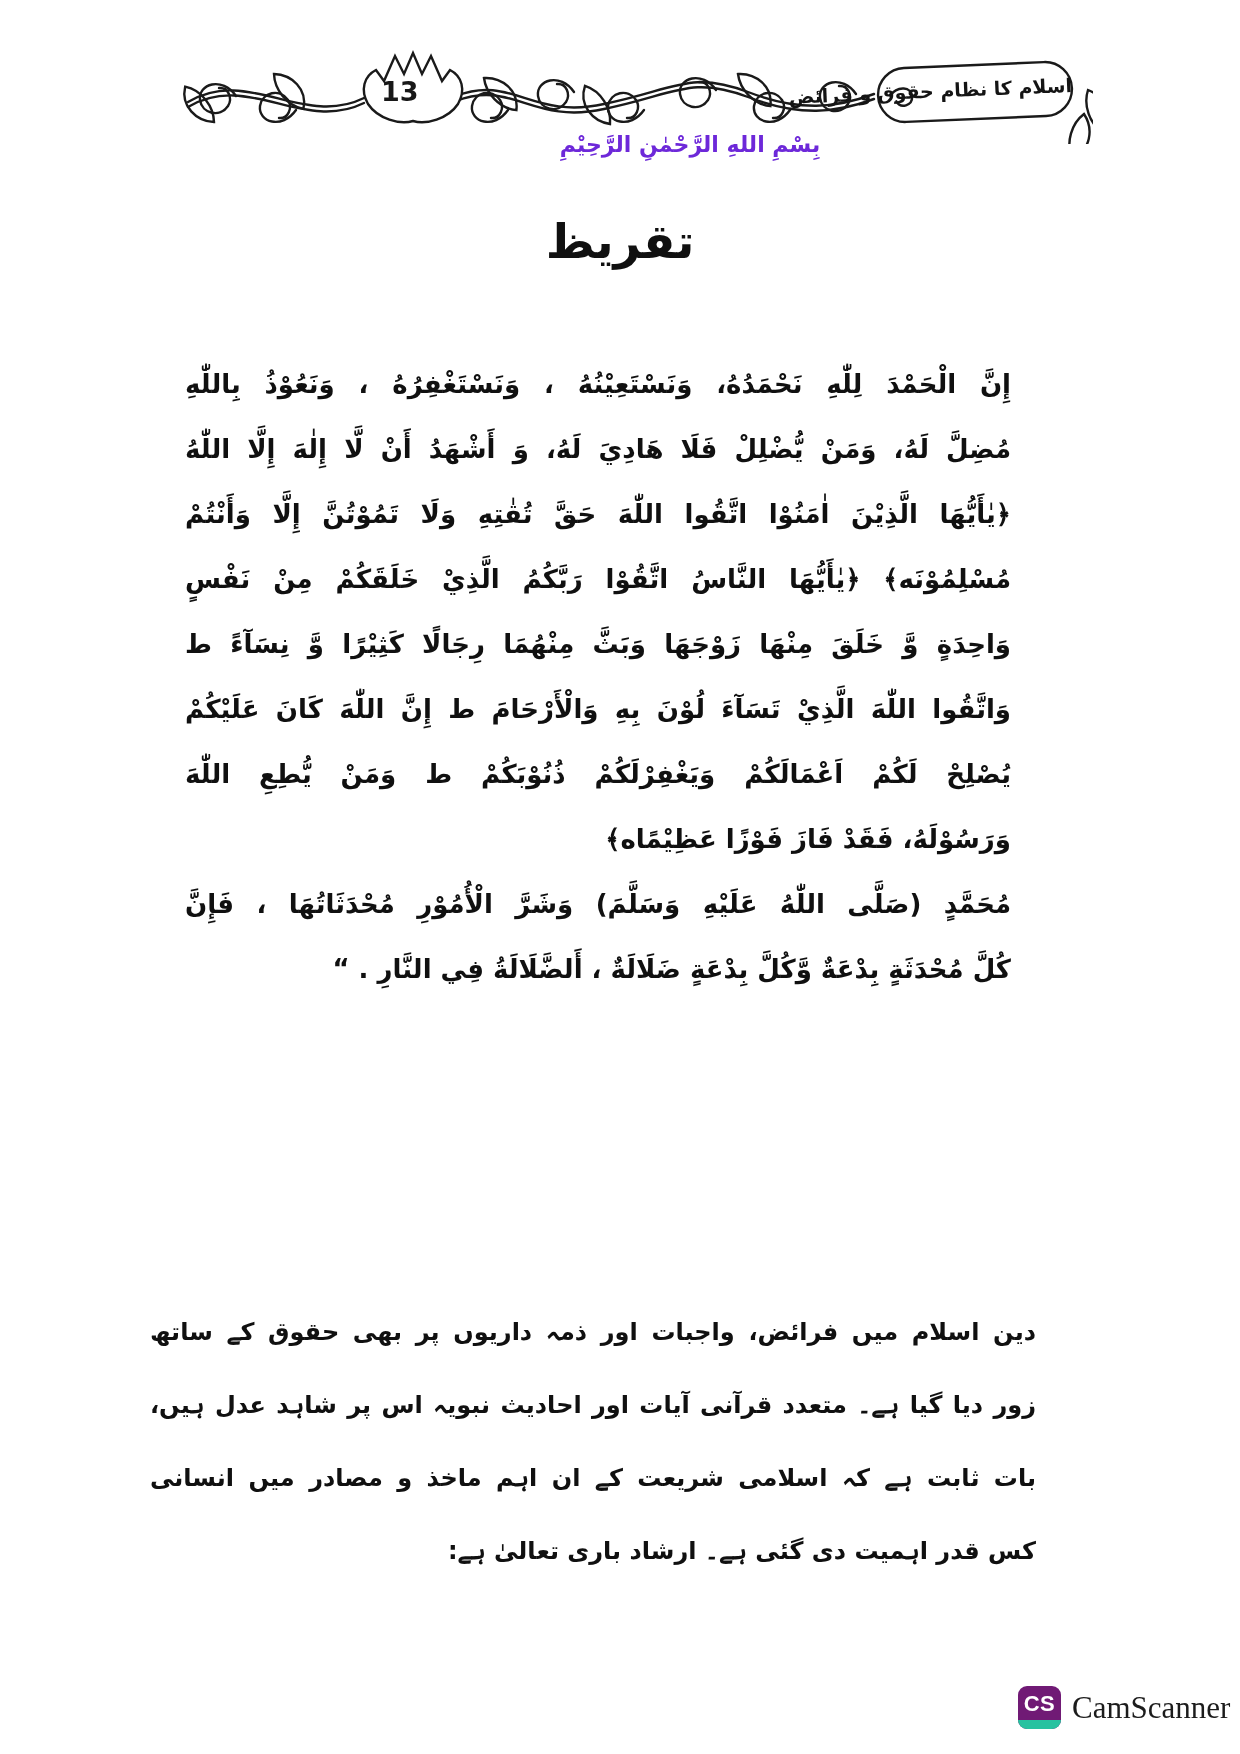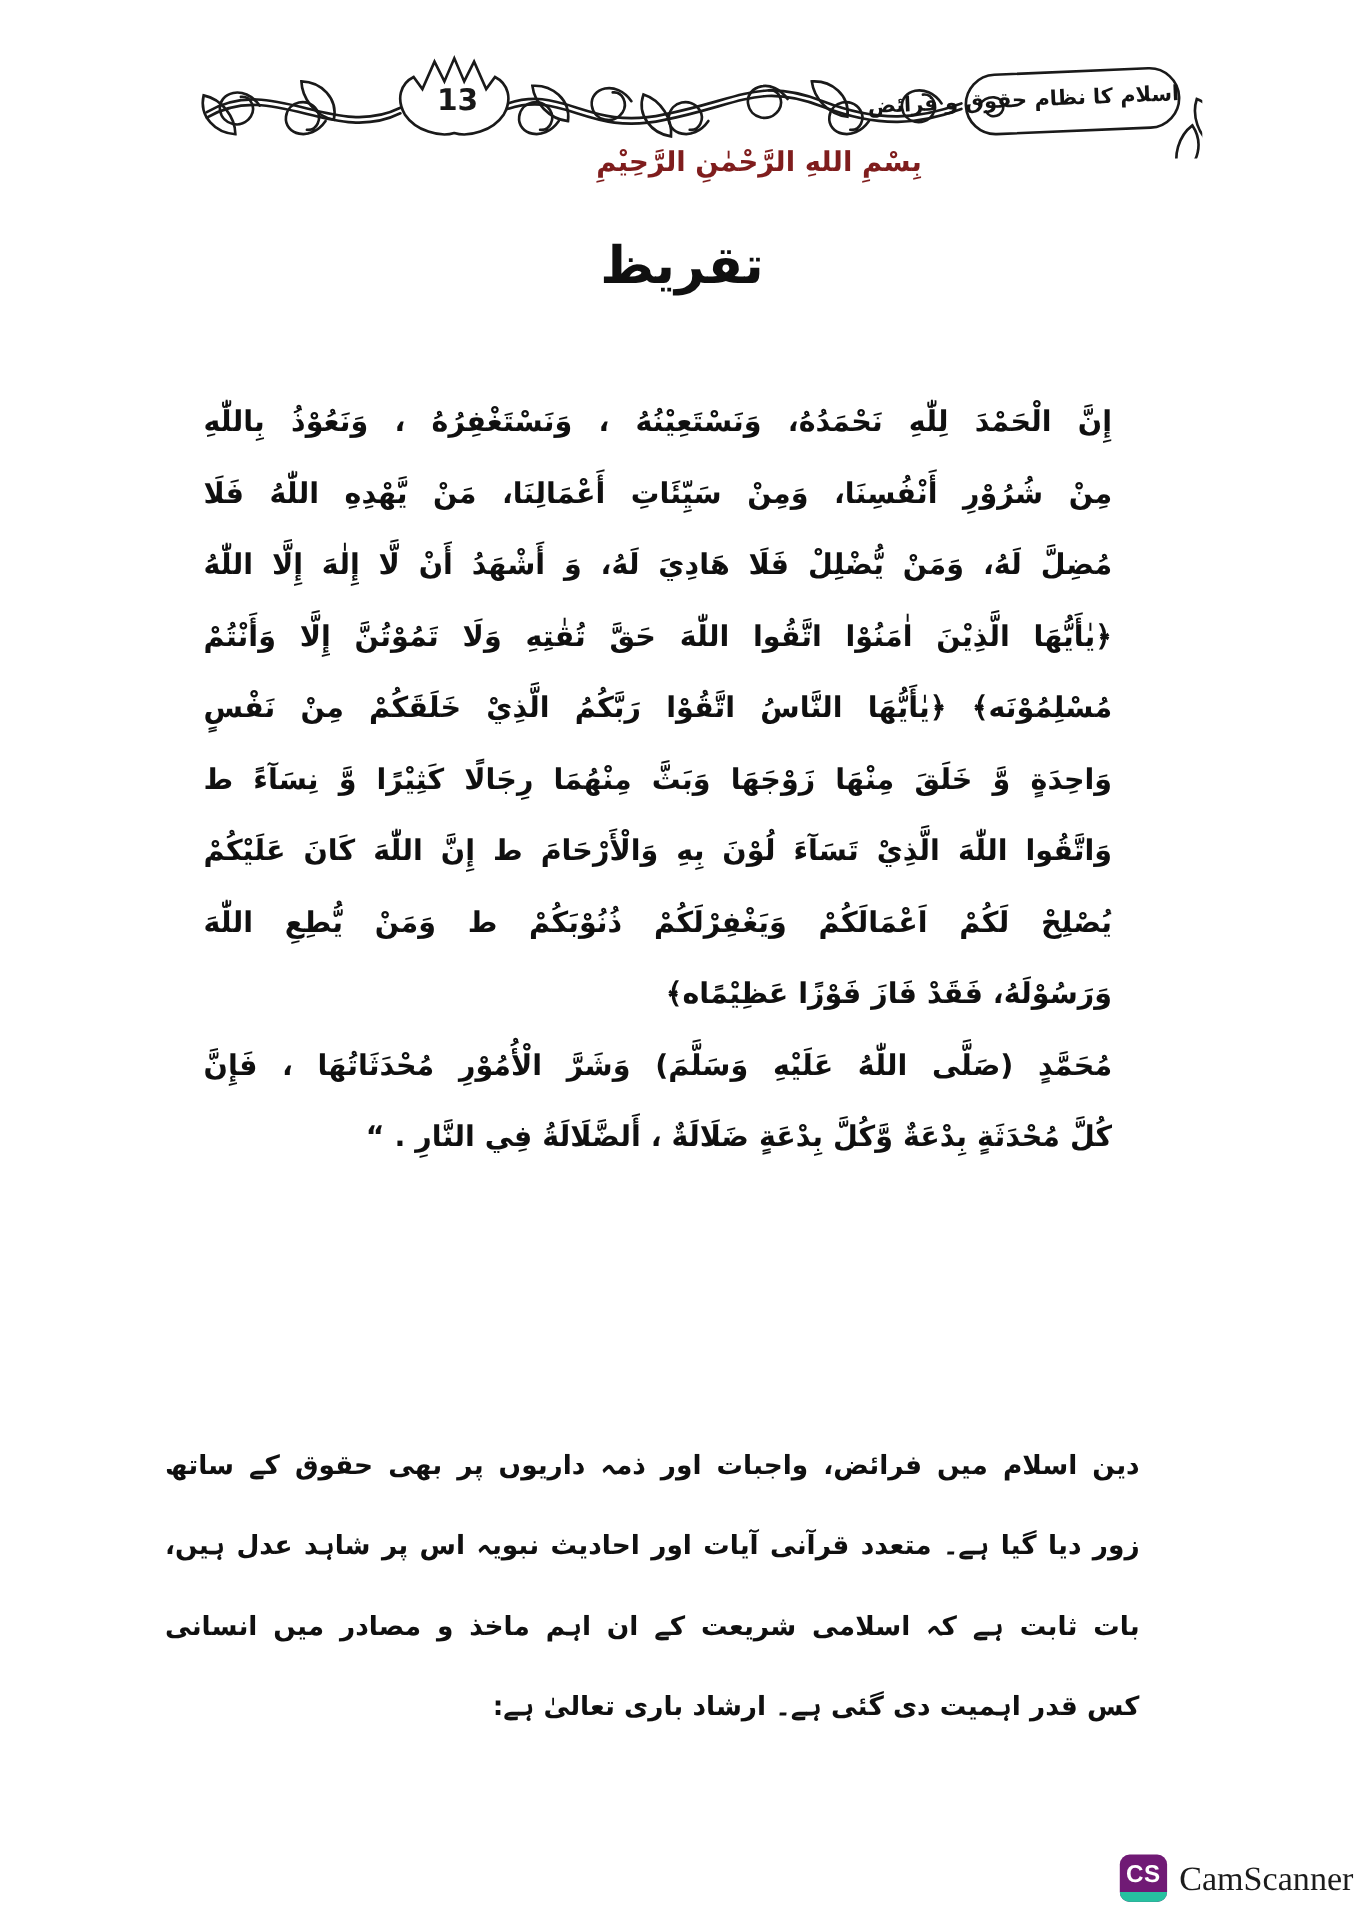--- a/index.html
+++ b/index.html
@@ -8,33 +8,33 @@
     background:#ffffff; color:#151515; overflow:hidden;
     font-family:"DejaVu Sans", sans-serif;
   }
   .page { position:absolute; inset:0; }
 
   
   .header-band { position:absolute; left:178px; top:48px; width:915px; height:96px; }
   .header-band svg { width:100%; height:100%; display:block; }
   .page-number {
     position:absolute; left:203px; top:28px; width:70px;
-    text-align:center; font-size:27px; font-weight:bold; color:#181818;
+    font-size:27px; font-weight:bold; color:#181818;
   }
   .book-title {
     position:absolute; left:700px; top:30px; width:194px;
     text-align:center; font-size:19px; font-weight:bold;
     direction:rtl; transform:rotate(-2.4deg); color:#141414;
     white-space:nowrap;
   }
 
   .bismillah {
     position:absolute; left:520px; top:132px; width:340px;
-    text-align:center; font-size:25px; font-weight:bold;
-    direction:rtl; color:#7f1d1d;
+    text-align:center; font-size:22px; font-weight:bold;
+    direction:rtl; color:#6d28d9;
   }
 
   .taqreez {
     position:absolute; left:0; top:214px; width:100%; margin:0;
     text-align:center; font-size:47px; font-weight:bold;
     direction:rtl; color:#101010; letter-spacing:2px;
   }
 
   
   .arabic-block {
@@ -119,21 +119,20 @@
     <div class="page-number">13</div>
     <div class="book-title">اسلام کا نظام حقوق و فرائض</div>
   </div>
 
   <div class="bismillah">بِسْمِ اللهِ الرَّحْمٰنِ الرَّحِيْمِ</div>
 
   <h1 class="taqreez">تقریظ</h1>
 
   <div class="arabic-block">
       <div class="ar-line">إِنَّ الْحَمْدَ لِلّٰهِ نَحْمَدُهُ، وَنَسْتَعِيْنُهُ ، وَنَسْتَغْفِرُهُ ، وَنَعُوْذُ بِاللّٰهِ</div>
-      <div class="ar-line">مِنْ شُرُوْرِ أَنْفُسِنَا، وَمِنْ سَيِّئَاتِ أَعْمَالِنَا، مَنْ يَّهْدِهِ اللّٰهُ فَلَا</div>
       <div class="ar-line">مُضِلَّ لَهُ، وَمَنْ يُّضْلِلْ فَلَا هَادِيَ لَهُ، وَ أَشْهَدُ أَنْ لَّا إِلٰهَ إِلَّا اللّٰهُ</div>
       <div class="ar-line">﴿يٰأَيُّهَا الَّذِيْنَ اٰمَنُوْا اتَّقُوا اللّٰهَ حَقَّ تُقٰتِهِ وَلَا تَمُوْتُنَّ إِلَّا وَأَنْتُمْ</div>
       <div class="ar-line">مُسْلِمُوْنَه﴾ ﴿يٰأَيُّهَا النَّاسُ اتَّقُوْا رَبَّكُمُ الَّذِيْ خَلَقَكُمْ مِنْ نَفْسٍ</div>
       <div class="ar-line">وَاحِدَةٍ وَّ خَلَقَ مِنْهَا زَوْجَهَا وَبَثَّ مِنْهُمَا رِجَالًا كَثِيْرًا وَّ نِسَآءً ط</div>
       <div class="ar-line">وَاتَّقُوا اللّٰهَ الَّذِيْ تَسَآءَ لُوْنَ بِهِ وَالْأَرْحَامَ ط إِنَّ اللّٰهَ كَانَ عَلَيْكُمْ</div>
       <div class="ar-line">يُصْلِحْ لَكُمْ اَعْمَالَكُمْ وَيَغْفِرْلَكُمْ ذُنُوْبَكُمْ ط وَمَنْ يُّطِعِ اللّٰهَ</div>
       <div class="ar-line natural">وَرَسُوْلَهُ، فَقَدْ فَازَ فَوْزًا عَظِيْمًاه﴾</div>
       <div class="ar-line">مُحَمَّدٍ (صَلَّى اللّٰهُ عَلَيْهِ وَسَلَّمَ) وَشَرَّ الْأُمُوْرِ مُحْدَثَاتُهَا ، فَإِنَّ</div>
       <div class="ar-line natural">كُلَّ مُحْدَثَةٍ بِدْعَةٌ وَّكُلَّ بِدْعَةٍ ضَلَالَةٌ ، أَلضَّلَالَةُ فِي النَّارِ . “</div>
     </div>

